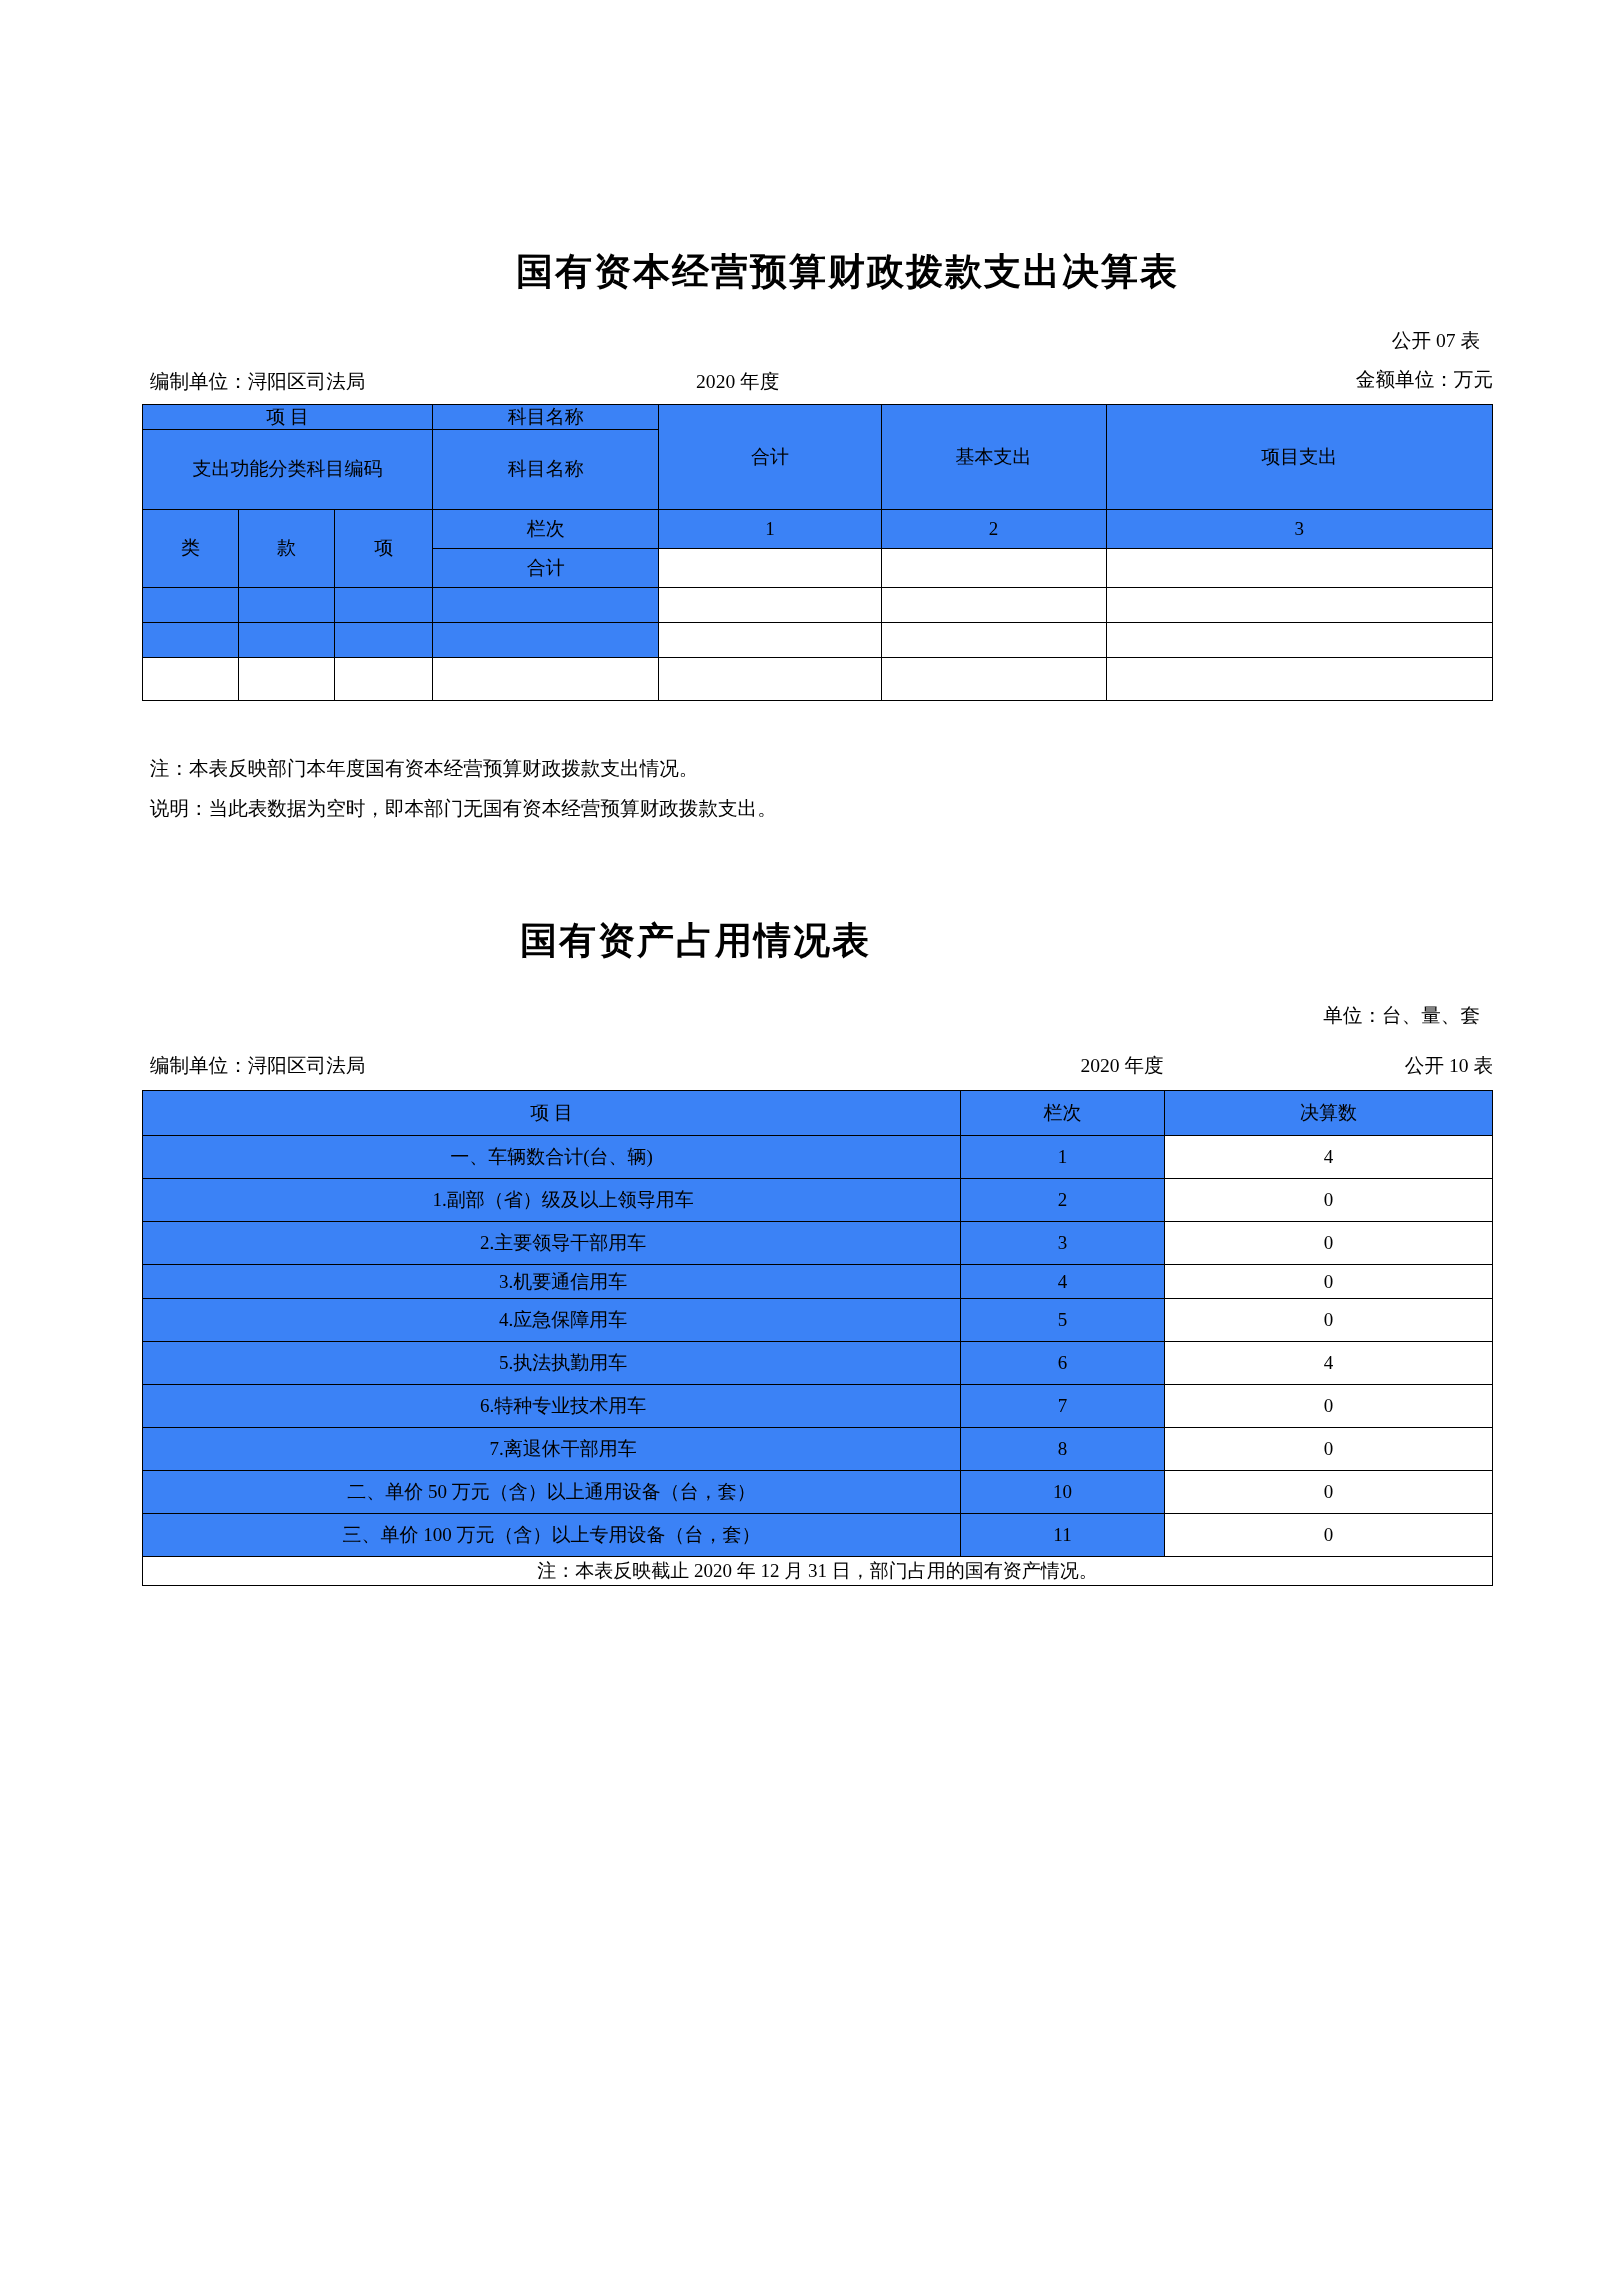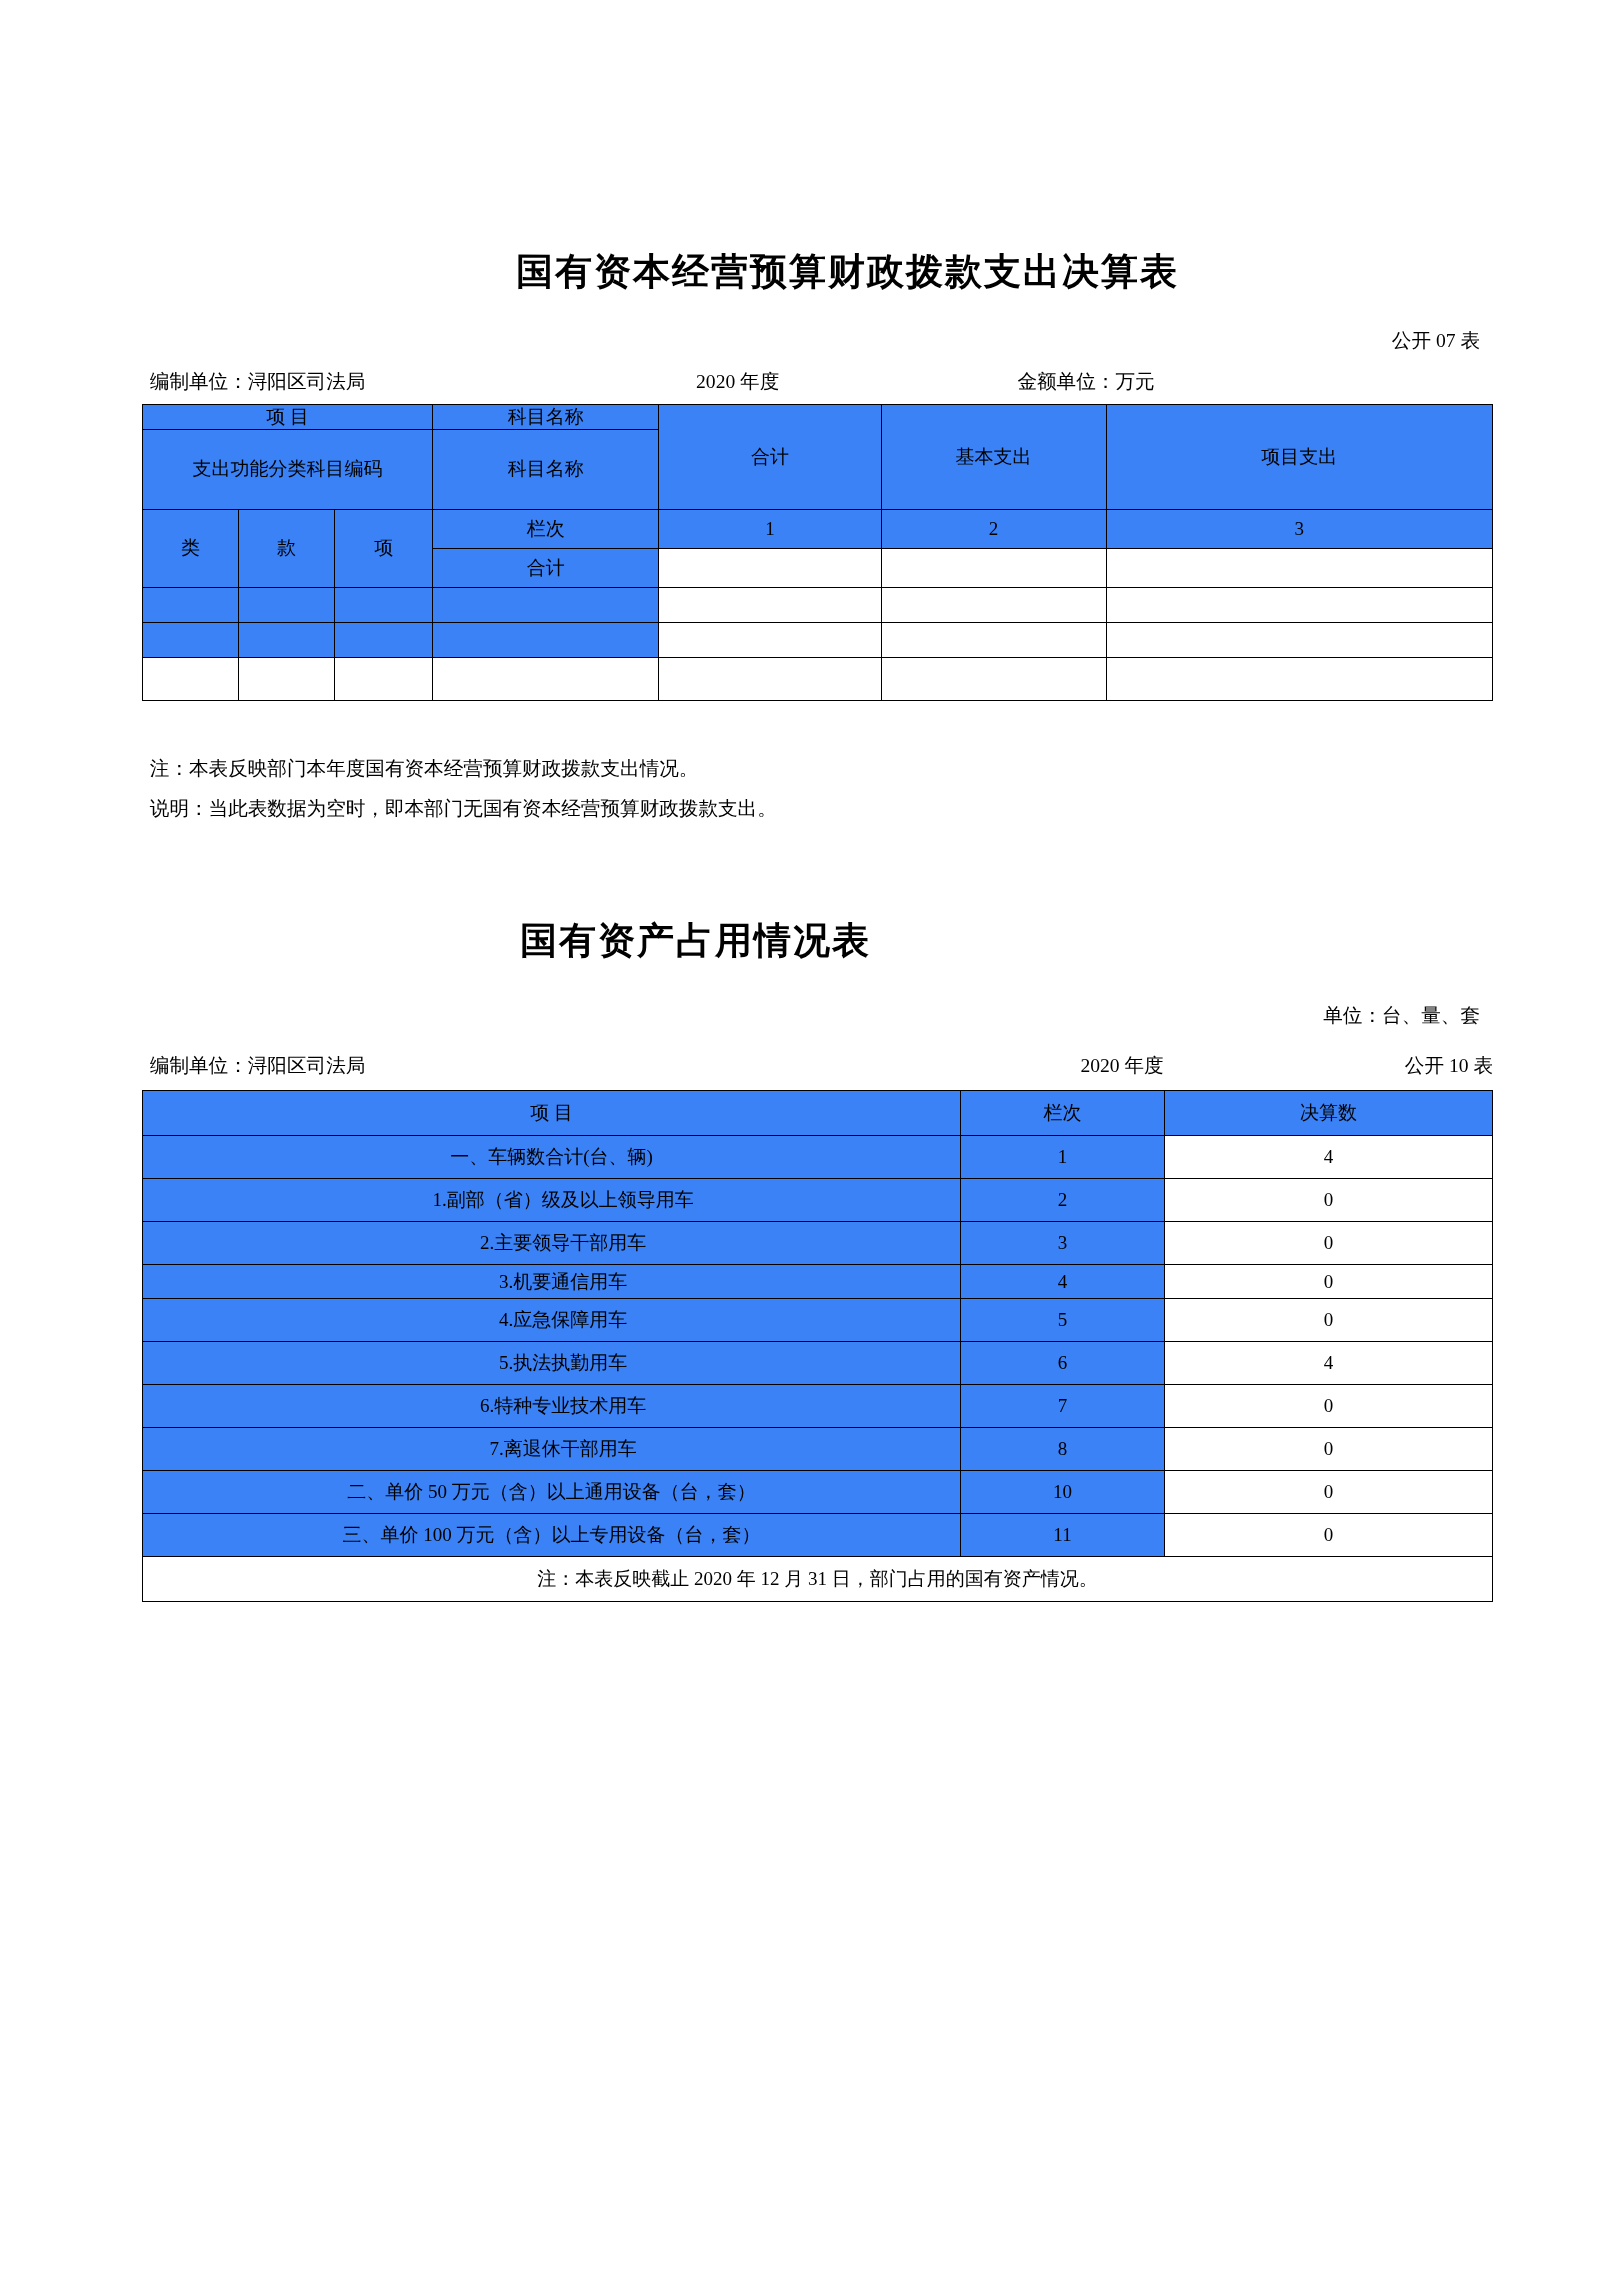--- a/index.html
+++ b/index.html
@@ -70,21 +70,21 @@
   #block-table-1 { position: absolute; left: 142px; top: 404px; }
   #block-notes-1 { position: absolute; left: 142px; top: 757px;  width: 1351px; }
 
   #block-title-2 { position: absolute; left: 0;     top: 916px;  width: 1391px; }
   #block-unit-2  { position: absolute; left: 1176px;top: 1002px; width: 304px; font-size: 19.6px; text-align: right;}
   #block-meta-2  { position: absolute; left: 142px; top: 1054px; width: 1351px; }
   #block-table-2 { position: absolute; left: 142px; top: 1090px; }
 
   .meta-1 .meta-left   { width: 549px; }
   .meta-1 .meta-center { width: 323px; text-align: left; }
-  .meta-1 .meta-right  { width: 478px; text-align: left; }
+  .meta-1 .meta-right  { width: 478px; text-align: right; font-family: Liberation Mono, monospace; }
 
   .meta-2 .meta-left   { width: 568px; }
   .meta-2 .meta-center { width: 451px; text-align: right; }
   .meta-2 .meta-right  { width: 331px; text-align: right; }
 </style>
 </head>
 <body>
 
 <div class="page">
 
@@ -238,21 +238,21 @@
           <tr style="height: 43px;">
             <td class="hd lft">二、单价 50 万元（含）以上通用设备（台，套）</td>
             <td class="hd">10</td>
             <td class="wht num">0</td>
           </tr>
           <tr style="height: 43px;">
             <td class="hd lft">三、单价 100 万元（含）以上专用设备（台，套）</td>
             <td class="hd">11</td>
             <td class="wht num">0</td>
           </tr>
-          <tr style="height: 45px; margin-left: 14px;">
+          <tr style="height: 29px; margin-left: 14px;">
             <td class="wht lft" colspan="3">注：本表反映截止 2020 年 12 月 31 日，部门占用的国有资产情况。</td>
           </tr>
         </tbody>
     </table>
   </div>
 
 </div>
 
 
 </body></html>

